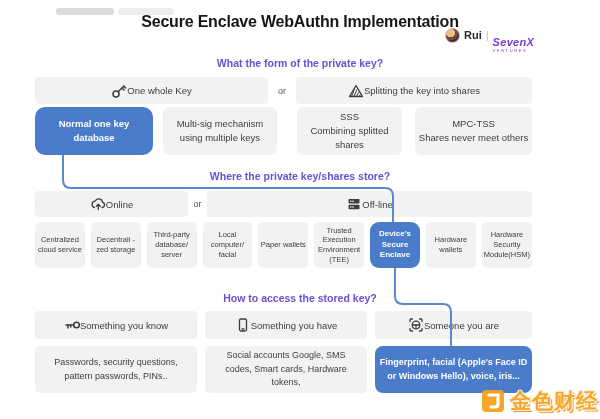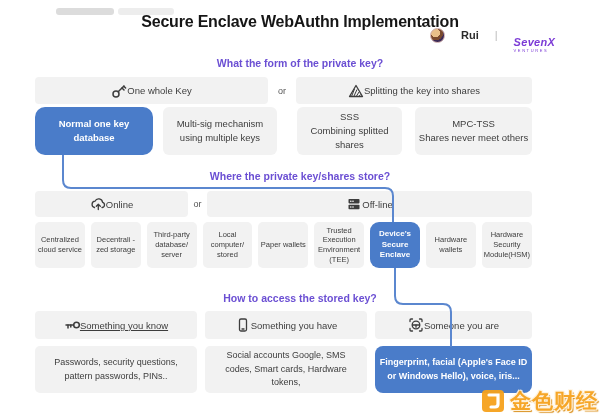--- a/index.html
+++ b/index.html
@@ -11,21 +11,21 @@
   }
   .artifact-pill { position:absolute; height:7px; border-radius:3px; }
   .pill1 { left:56px; top:8px; width:58px; background:#dcdcdc; }
   .pill2 { left:118px; top:8px; width:56px; background:#ededed; }
 
   .title {
     position:absolute; left:0; right:0; top:13px; text-align:center;
     font-size:16px; font-weight:bold; color:#161616; letter-spacing:-0.2px;
   }
   .brand {
-    position:absolute; left:430px; top:17px; display:flex; align-items:center; gap:16px;
+    position:absolute; left:445px; top:17px; display:flex; align-items:center; gap:4px;
   }
   .avatar {
     width:15px; height:15px; border-radius:50%;
     background:radial-gradient(circle at 35% 30%, #e8c08a 0 35%, #7a4a2f 36% 60%, #3c2a56 61% 100%);
     border:1px solid #caa;
     display:inline-block;
   }
   .author { font-size:11px; font-weight:bold; color:#2b2b2b; }
   .brand-sep { font-size:11px; color:#bbbbbb; }
   .org { display:flex; flex-direction:column; line-height:1;margin-top:20px; }
@@ -71,21 +71,21 @@
     position:absolute; left:35px; top:222px; width:497px; height:46px;
     display:flex; gap:6px;
   }
   .sbox {
     flex:1; background:#f2f2f2; border-radius:5px;
     display:flex; align-items:center; justify-content:center; text-align:center;
     font-size:7.5px; color:#3d3d3d; line-height:1.3; padding:2px;
   }
   .sbox.blue { background:#4a7cc9; color:#fff; font-weight:bold; border-radius:9px; font-size:8px; }
 
-  .acc-a { left:35px; top:311px; width:162px; height:28px;text-decoration:underline; }
+  .acc-a { left:35px; top:311px; width:162px; height:28px; }
   .acc-b { left:205px; top:311px; width:162px; height:28px;align-items:center; }
   .acc-c { left:375px; top:311px; width:157px; height:28px; }
 
   .bot {
     position:absolute; top:346px; height:47px; background:#f2f2f2; border-radius:5px;
     display:flex; align-items:center; justify-content:center; text-align:center;
     font-size:9px; color:#3d3d3d; line-height:1.5; padding:0 10px;
   }
   .bot.blue { background:#4a7cc9; color:#fff; font-weight:bold; border-radius:8px; font-size:9px; padding:0 0; }
   .b1 { left:35px; width:162px; }
@@ -188,21 +188,21 @@
         <circle cx="7" cy="11" r="0.8" fill="#ffffff"></circle>
       </svg>
     </span>
     <span>Off-line</span>
   </div>
 
   <div class="storage-row">
     <div class="sbox">Centralized cloud service</div>
     <div class="sbox">Decentrali -zed storage</div>
     <div class="sbox">Third-party database/ server</div>
-    <div class="sbox">Local computer/ stored</div>
+    <div class="sbox">Local computer/ facial</div>
     <div class="sbox">Paper wallets</div>
     <div class="sbox">Trusted Execution Environment (TEE)</div>
     <div class="sbox blue">Device's Secure Enclave</div>
     <div class="sbox">Hardware wallets</div>
     <div class="sbox">Hardware Security Module(HSM)</div>
   </div>
 
   <div class="sec-heading h3">How to access the stored key?</div>
 
   <div class="gbox opt acc-a">

